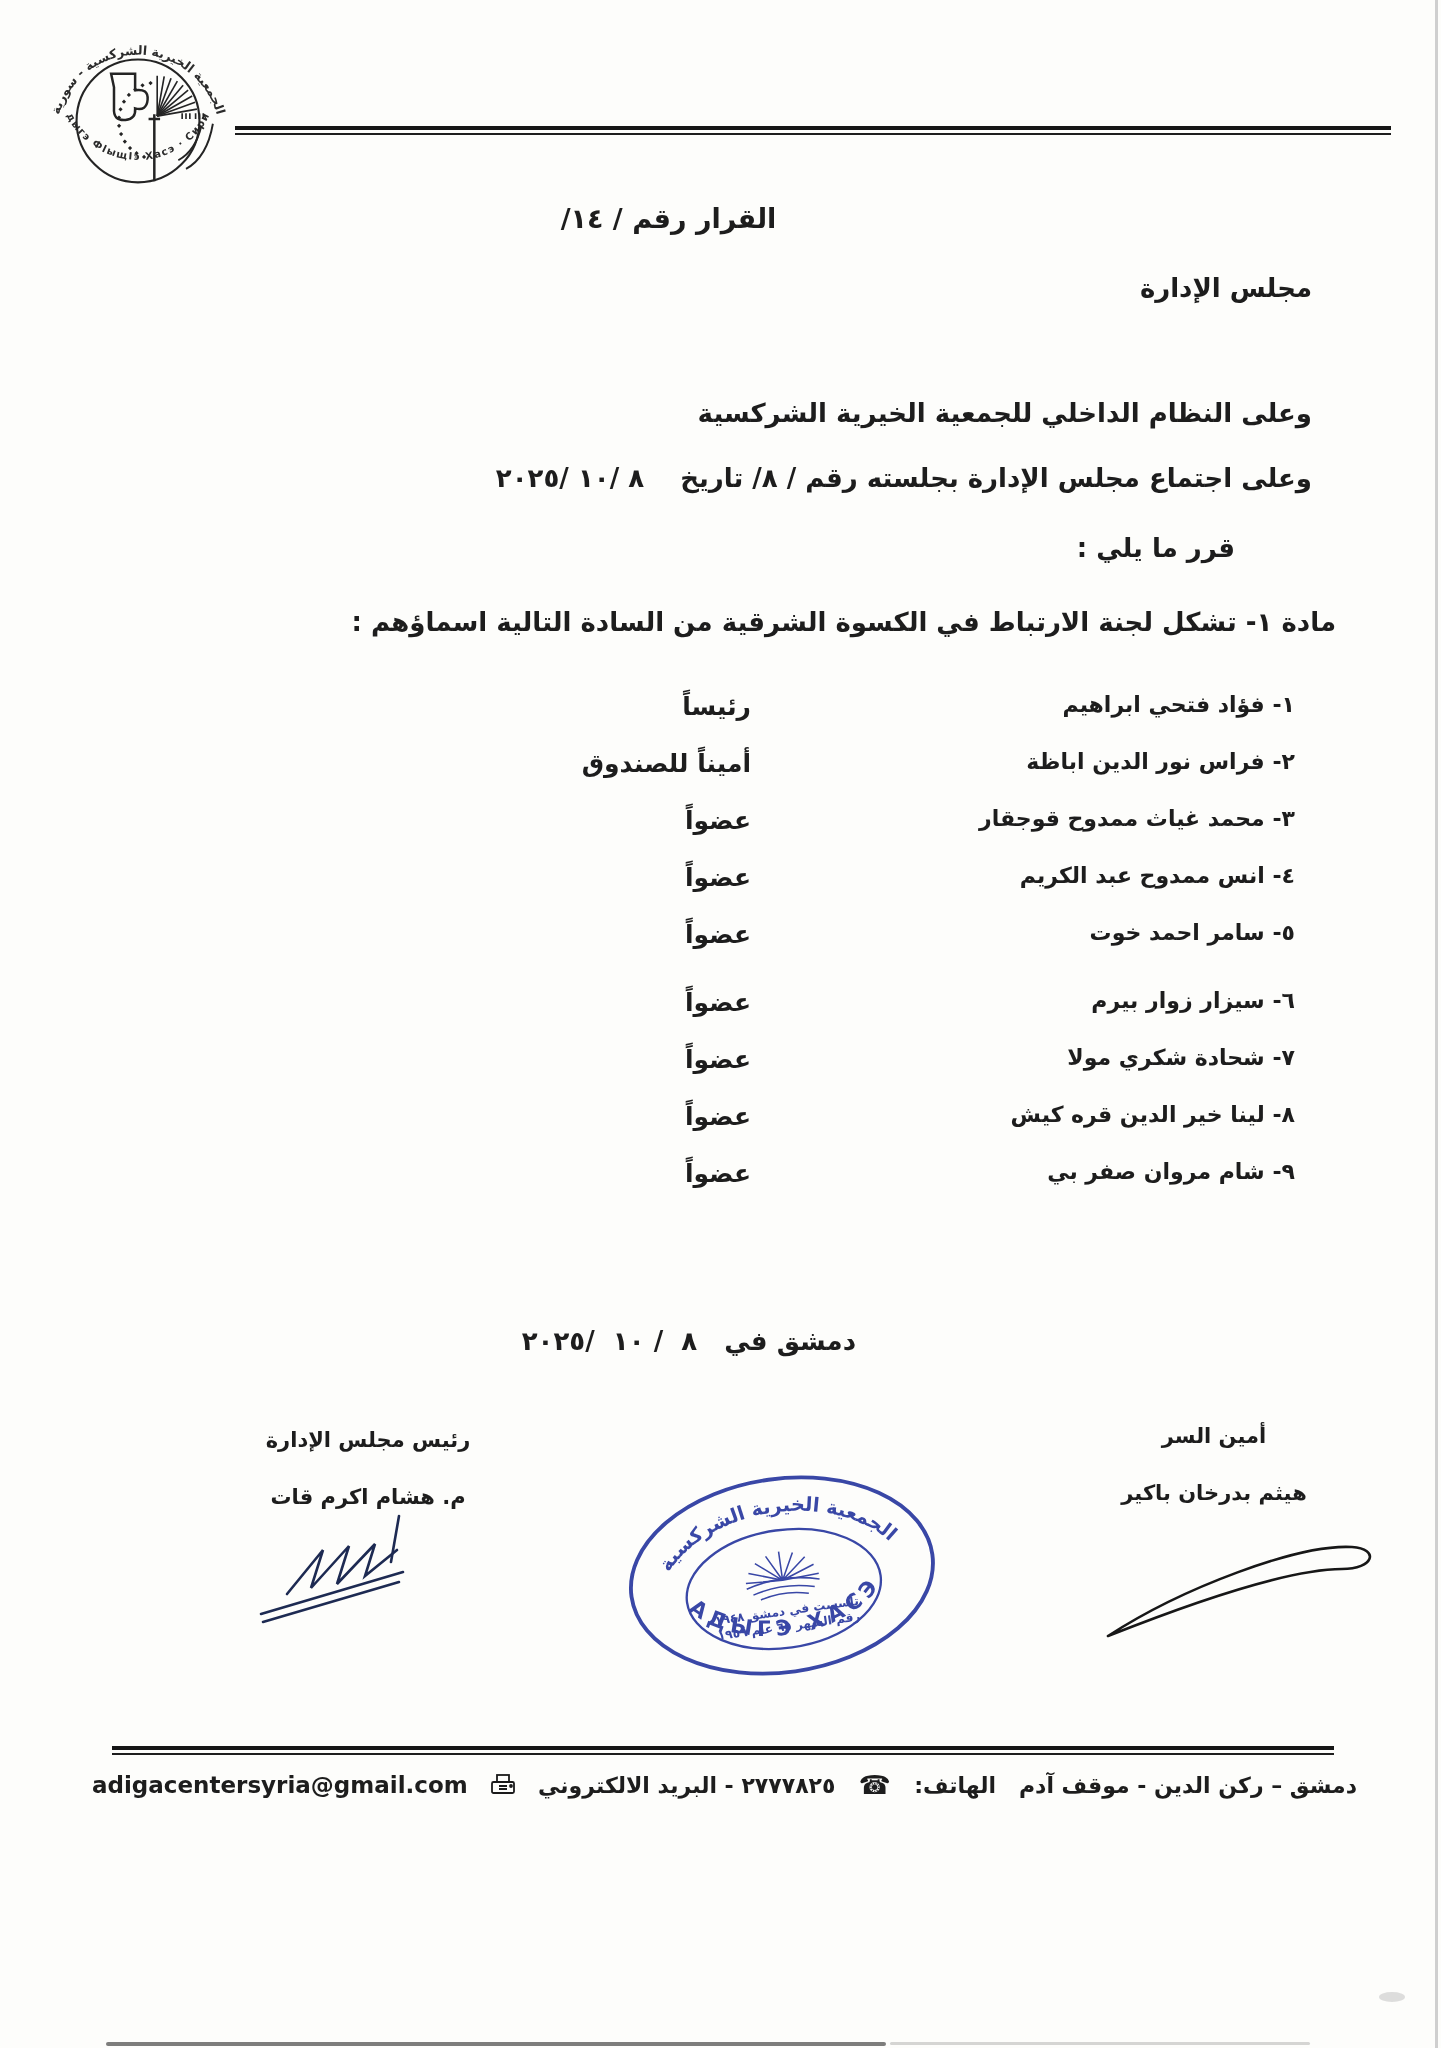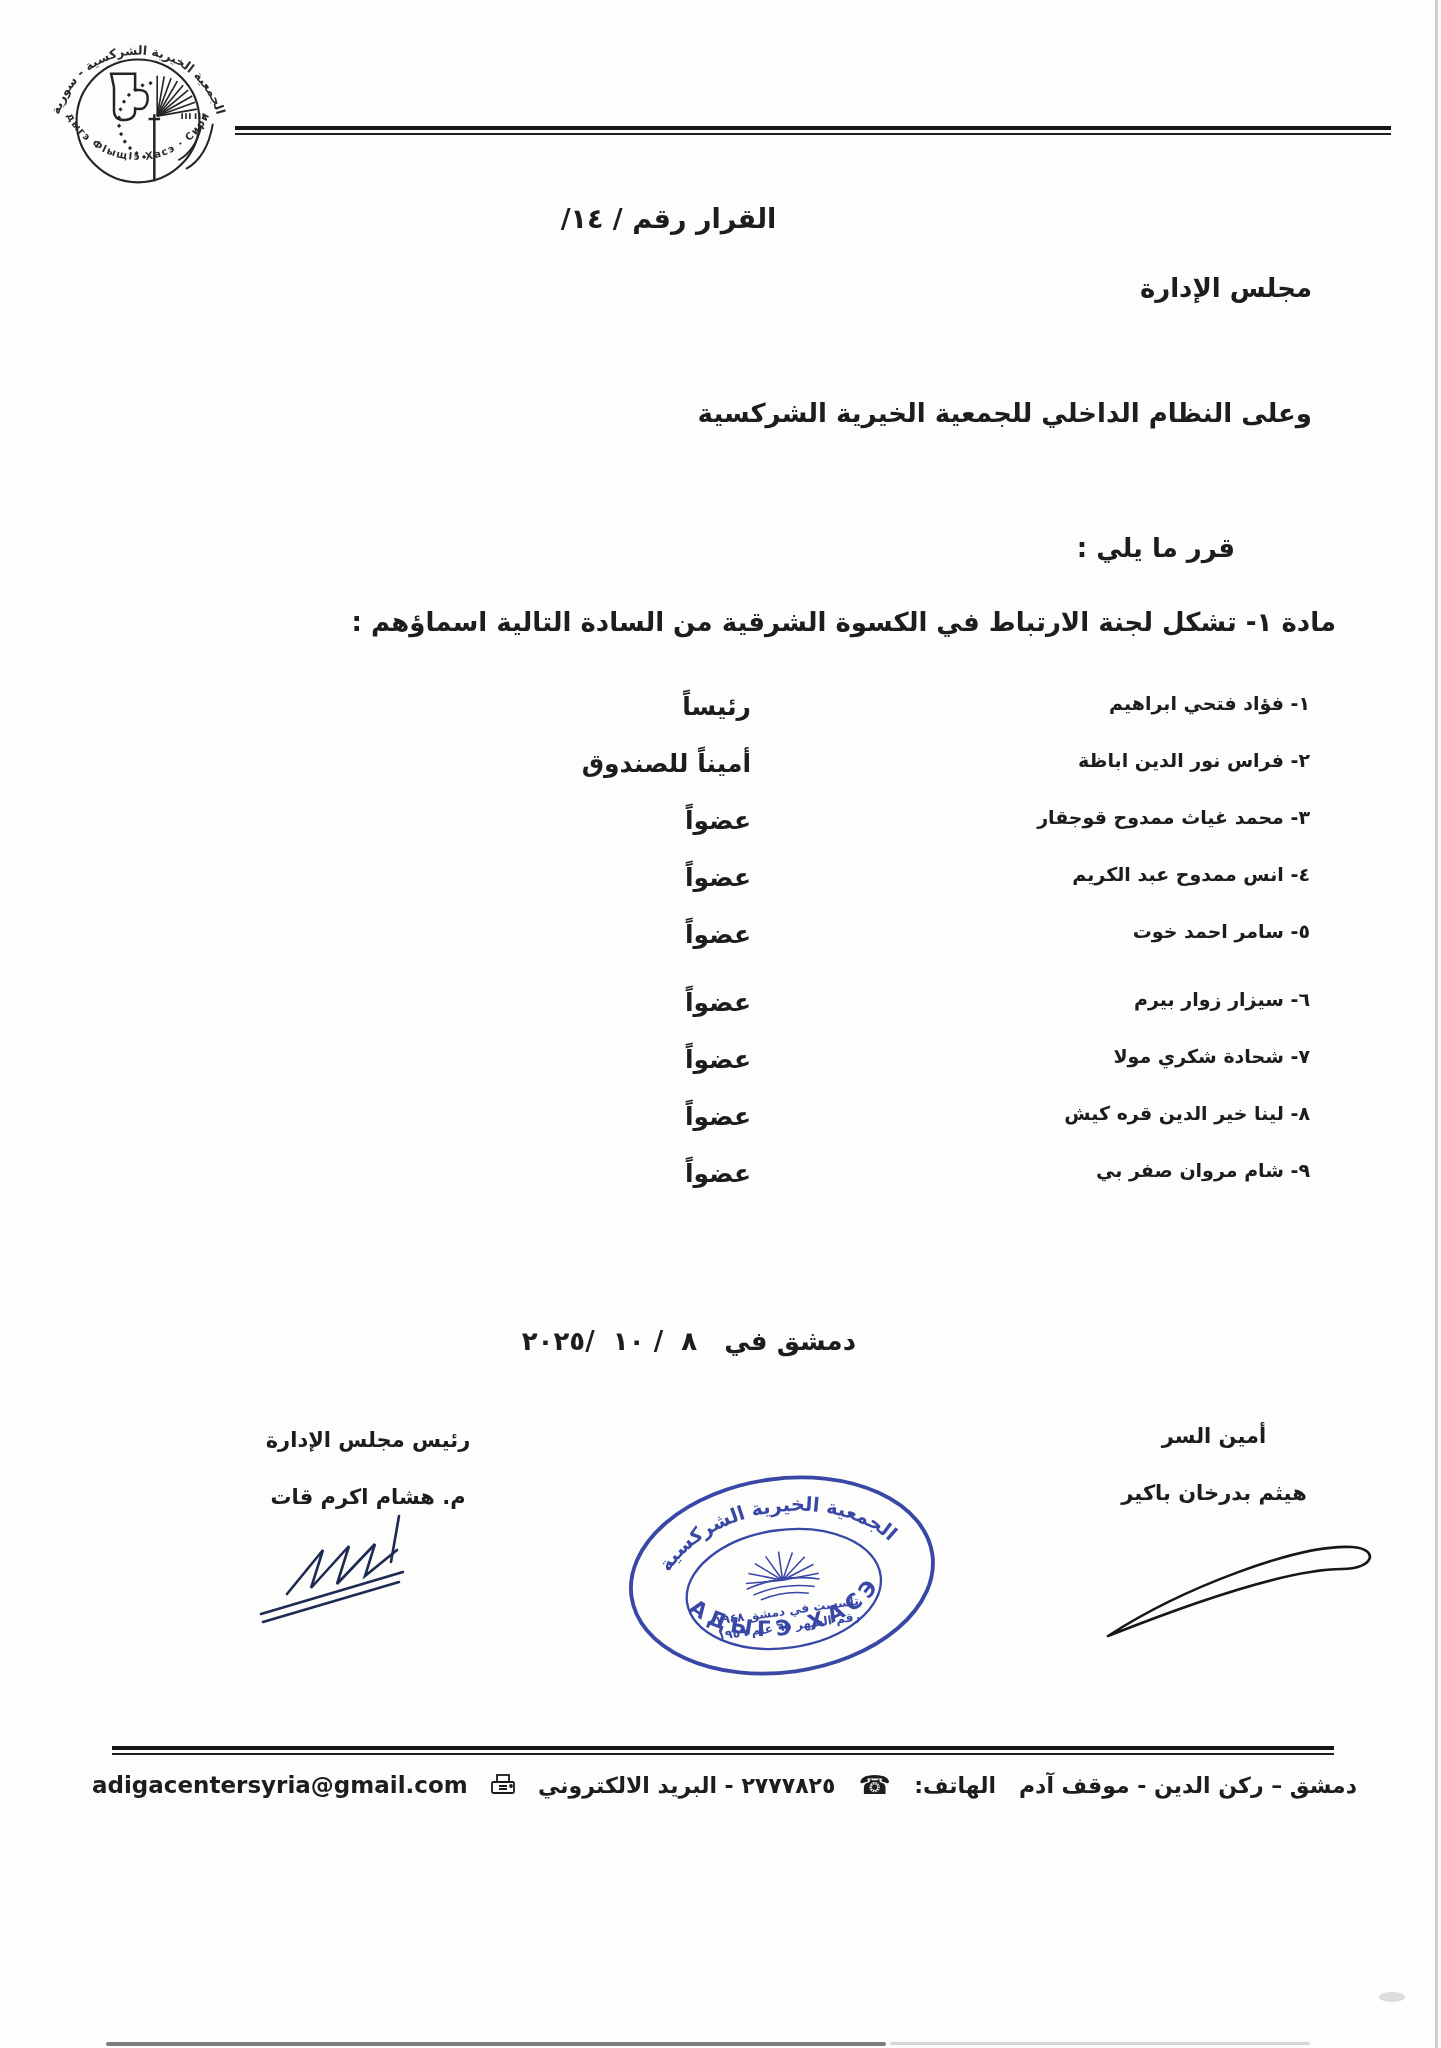--- a/index.html
+++ b/index.html
@@ -29,21 +29,21 @@
   .board{top:273px;right:129px;}
   .clause1{top:328px;right:129px;}
   .clause2{top:398px;right:129px;}
   .clause3{top:463px;right:129px;}
   .decides{top:533px;right:206px;}
   .article1{top:607px;right:105px;}
   .article2{top:1252px;right:105px;}
   .place-date{top:1326px;right:585px;font-size:26px;white-space:nowrap;}
   
   .member-row{right:130px;width:756px;height:40px;direction:rtl;}
-  .m-name{position:absolute;right:1px;top:0;font-size:19px;white-space:nowrap;direction:rtl;}
+  .m-name{position:absolute;right:16px;top:0;font-size:22px;white-space:nowrap;direction:rtl;}
   .m-role{position:absolute;left:0;top:0;width:196px;font-size:25px;text-align:right;direction:rtl;white-space:nowrap;}
   
   .sig-block{text-align:center;font-size:21px;direction:rtl;}
   .sig-right{top:1424px;right:86px;width:282px;}
   .sig-left{top:1428px;left:250px;width:236px;}
   .sig-name{margin-top:33px;white-space:nowrap;}
   .sig-svg{pointer-events:none;}
   
   .stamp{top:1472px;left:618px;width:328px;height:208px;transform:rotate(-8deg);opacity:.93;}
   
@@ -117,20 +117,21 @@
       </g>
     </svg>
   </div>
 
   <div class="abs rule rule-top"></div>
 
   <div class="abs rtl doc-title">القرار رقم / ١٤/</div>
 
   <div class="abs rtl bline board">مجلس الإدارة</div>
   <div class="abs rtl bline clause2">وعلى النظام الداخلي للجمعية الخيرية الشركسية</div>
+  <div class="abs rtl bline clause3">وعلى اجتماع مجلس الإدارة بجلسته  رقم / ٨/  تاريخ &nbsp;&nbsp; ٨ /١٠ /٢٠٢٥</div>
   <div class="abs rtl bline decides">قرر ما يلي :</div>
   <div class="abs rtl bline article1">مادة ١- تشكل لجنة الارتباط في الكسوة الشرقية من السادة التالية اسماؤهم :</div>
 
   <div class="abs member-row" style="top:692px">
     <span class="m-name"><span>١-</span>&nbsp;<span>فؤاد فتحي ابراهيم</span></span>
     <span class="m-role">رئيساً</span>
   </div>
   <div class="abs member-row" style="top:749px">
     <span class="m-name"><span>٢-</span>&nbsp;<span>فراس نور الدين اباظة</span></span>
     <span class="m-role">أميناً للصندوق</span>

